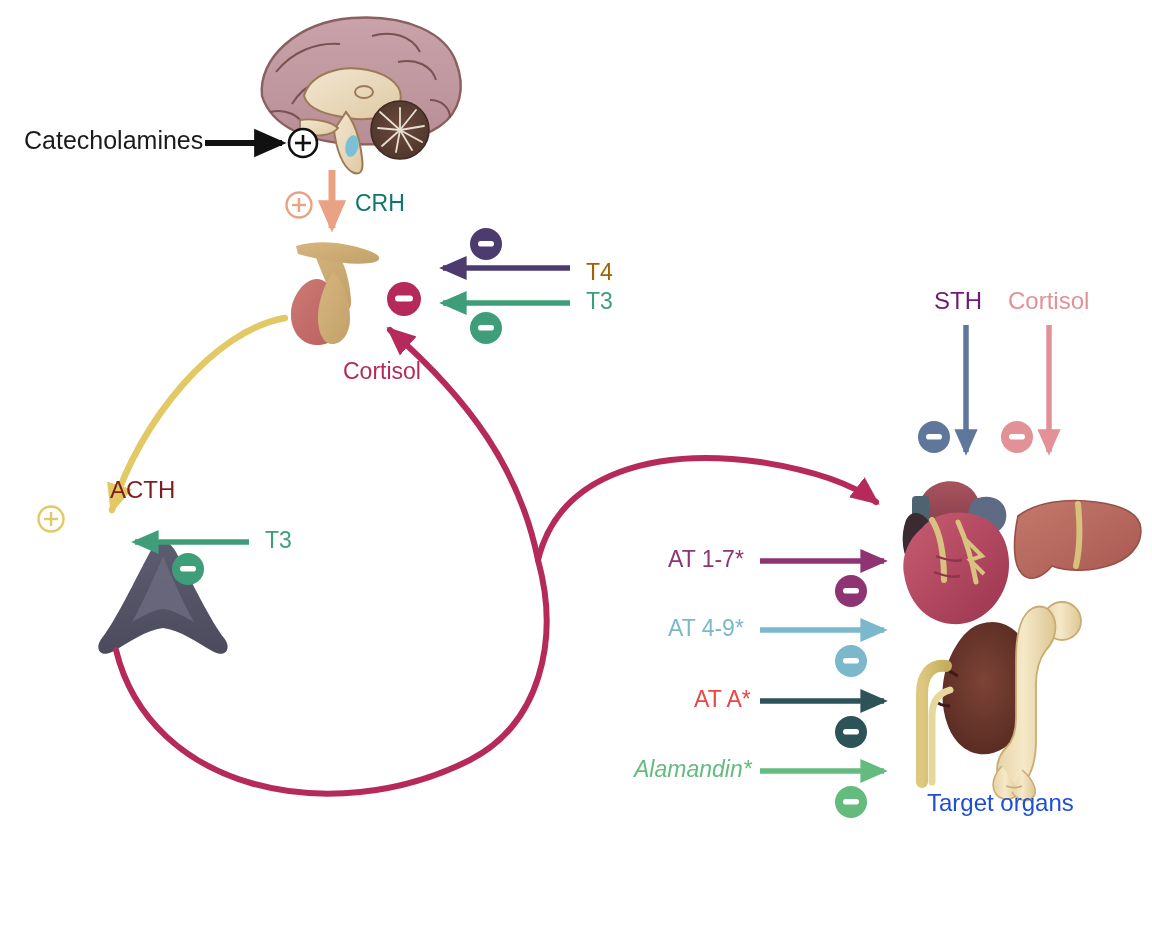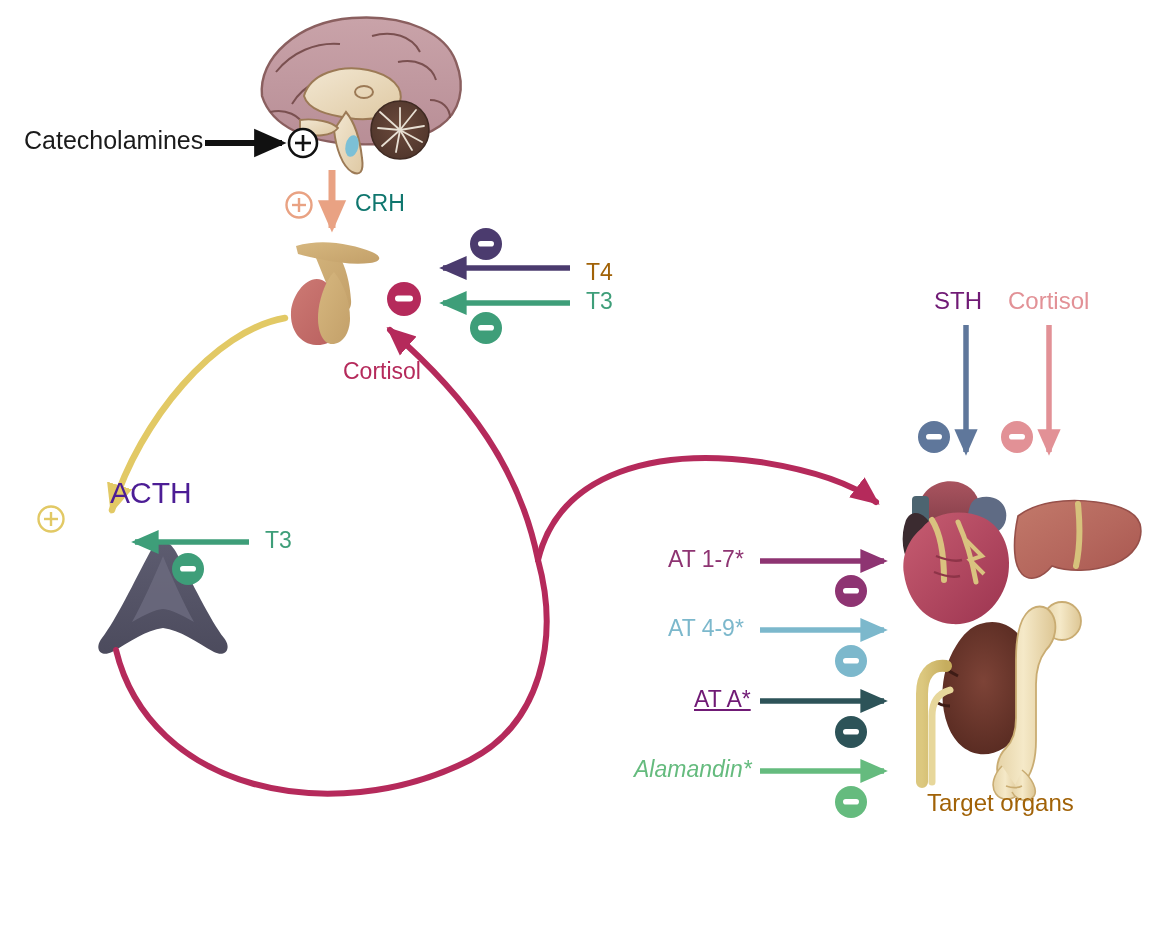--- a/index.html
+++ b/index.html
@@ -294,37 +294,37 @@
     <path d="M1002,766 C994,774 990,786 996,794 C1002,802 1014,800 1020,792" fill="url(#gBone)" stroke="#c9ac72" stroke-width="1.6"></path>
     <path d="M1022,770 C1032,778 1038,790 1034,796 C1028,804 1016,800 1012,792" fill="url(#gBone)" stroke="#c9ac72" stroke-width="1.6"></path>
     <path d="M1006,786 C1012,788 1018,788 1022,786" fill="none" stroke="#c9ac72" stroke-width="1.6"></path>
   </g>
 </svg>
 
 <div class="lbl" style="left:24px;top:128px;font-size:25px;color:#1b1b1b;">Catecholamines</div>
 
 <div class="lbl" style="left:355px;top:192px;font-size:23px;color:#0f766e;">CRH</div>
 
-<div class="lbl" style="left:110px;top:478px;font-size:30px;color:#4c1d95;">ACTH</div>
+<div class="lbl" style="left:110px;top:478px;font-size:24px;color:#7f1d1d;">ACTH</div>
 
 <div class="lbl" style="left:343px;top:360px;font-size:23px;color:#b52a5b;">Cortisol</div>
 
 <div class="lbl" style="left:586px;top:261px;font-size:23px;color:#a16207;">T4</div>
 
 <div class="lbl" style="left:586px;top:290px;font-size:23px;color:#3e9e79;">T3</div>
 
 <div class="lbl" style="left:265px;top:529px;font-size:23px;color:#3e9e79;">T3</div>
 
 <div class="lbl" style="left:934px;top:289px;font-size:24px;color:#701a75;">STH</div>
 
 <div class="lbl" style="left:1008px;top:289px;font-size:24px;color:#e29196;">Cortisol</div>
 
 <div class="lbl" style="left:668px;top:548px;font-size:23px;color:#8e3472;">AT 1-7*</div>
 
 <div class="lbl" style="left:668px;top:617px;font-size:23px;color:#7cb8cc;">AT 4-9*</div>
 
-<div class="lbl" style="left:694px;top:688px;font-size:23px;color:#701a75;text-decoration:underline;">AT A*</div>
+<div class="lbl" style="left:694px;top:688px;font-size:23px;color:#ef4444;">AT A*</div>
 
 <div class="lbl" style="left:634px;top:758px;font-size:23px;color:#65bb7e;font-style:italic;">Alamandin*</div>
 
-<div class="lbl" style="left:927px;top:791px;font-size:24px;color:#a16207;">Target organs</div>
+<div class="lbl" style="left:927px;top:791px;font-size:24px;color:#1d4ed8;">Target organs</div>
 
 </div>
 
 </body></html>

